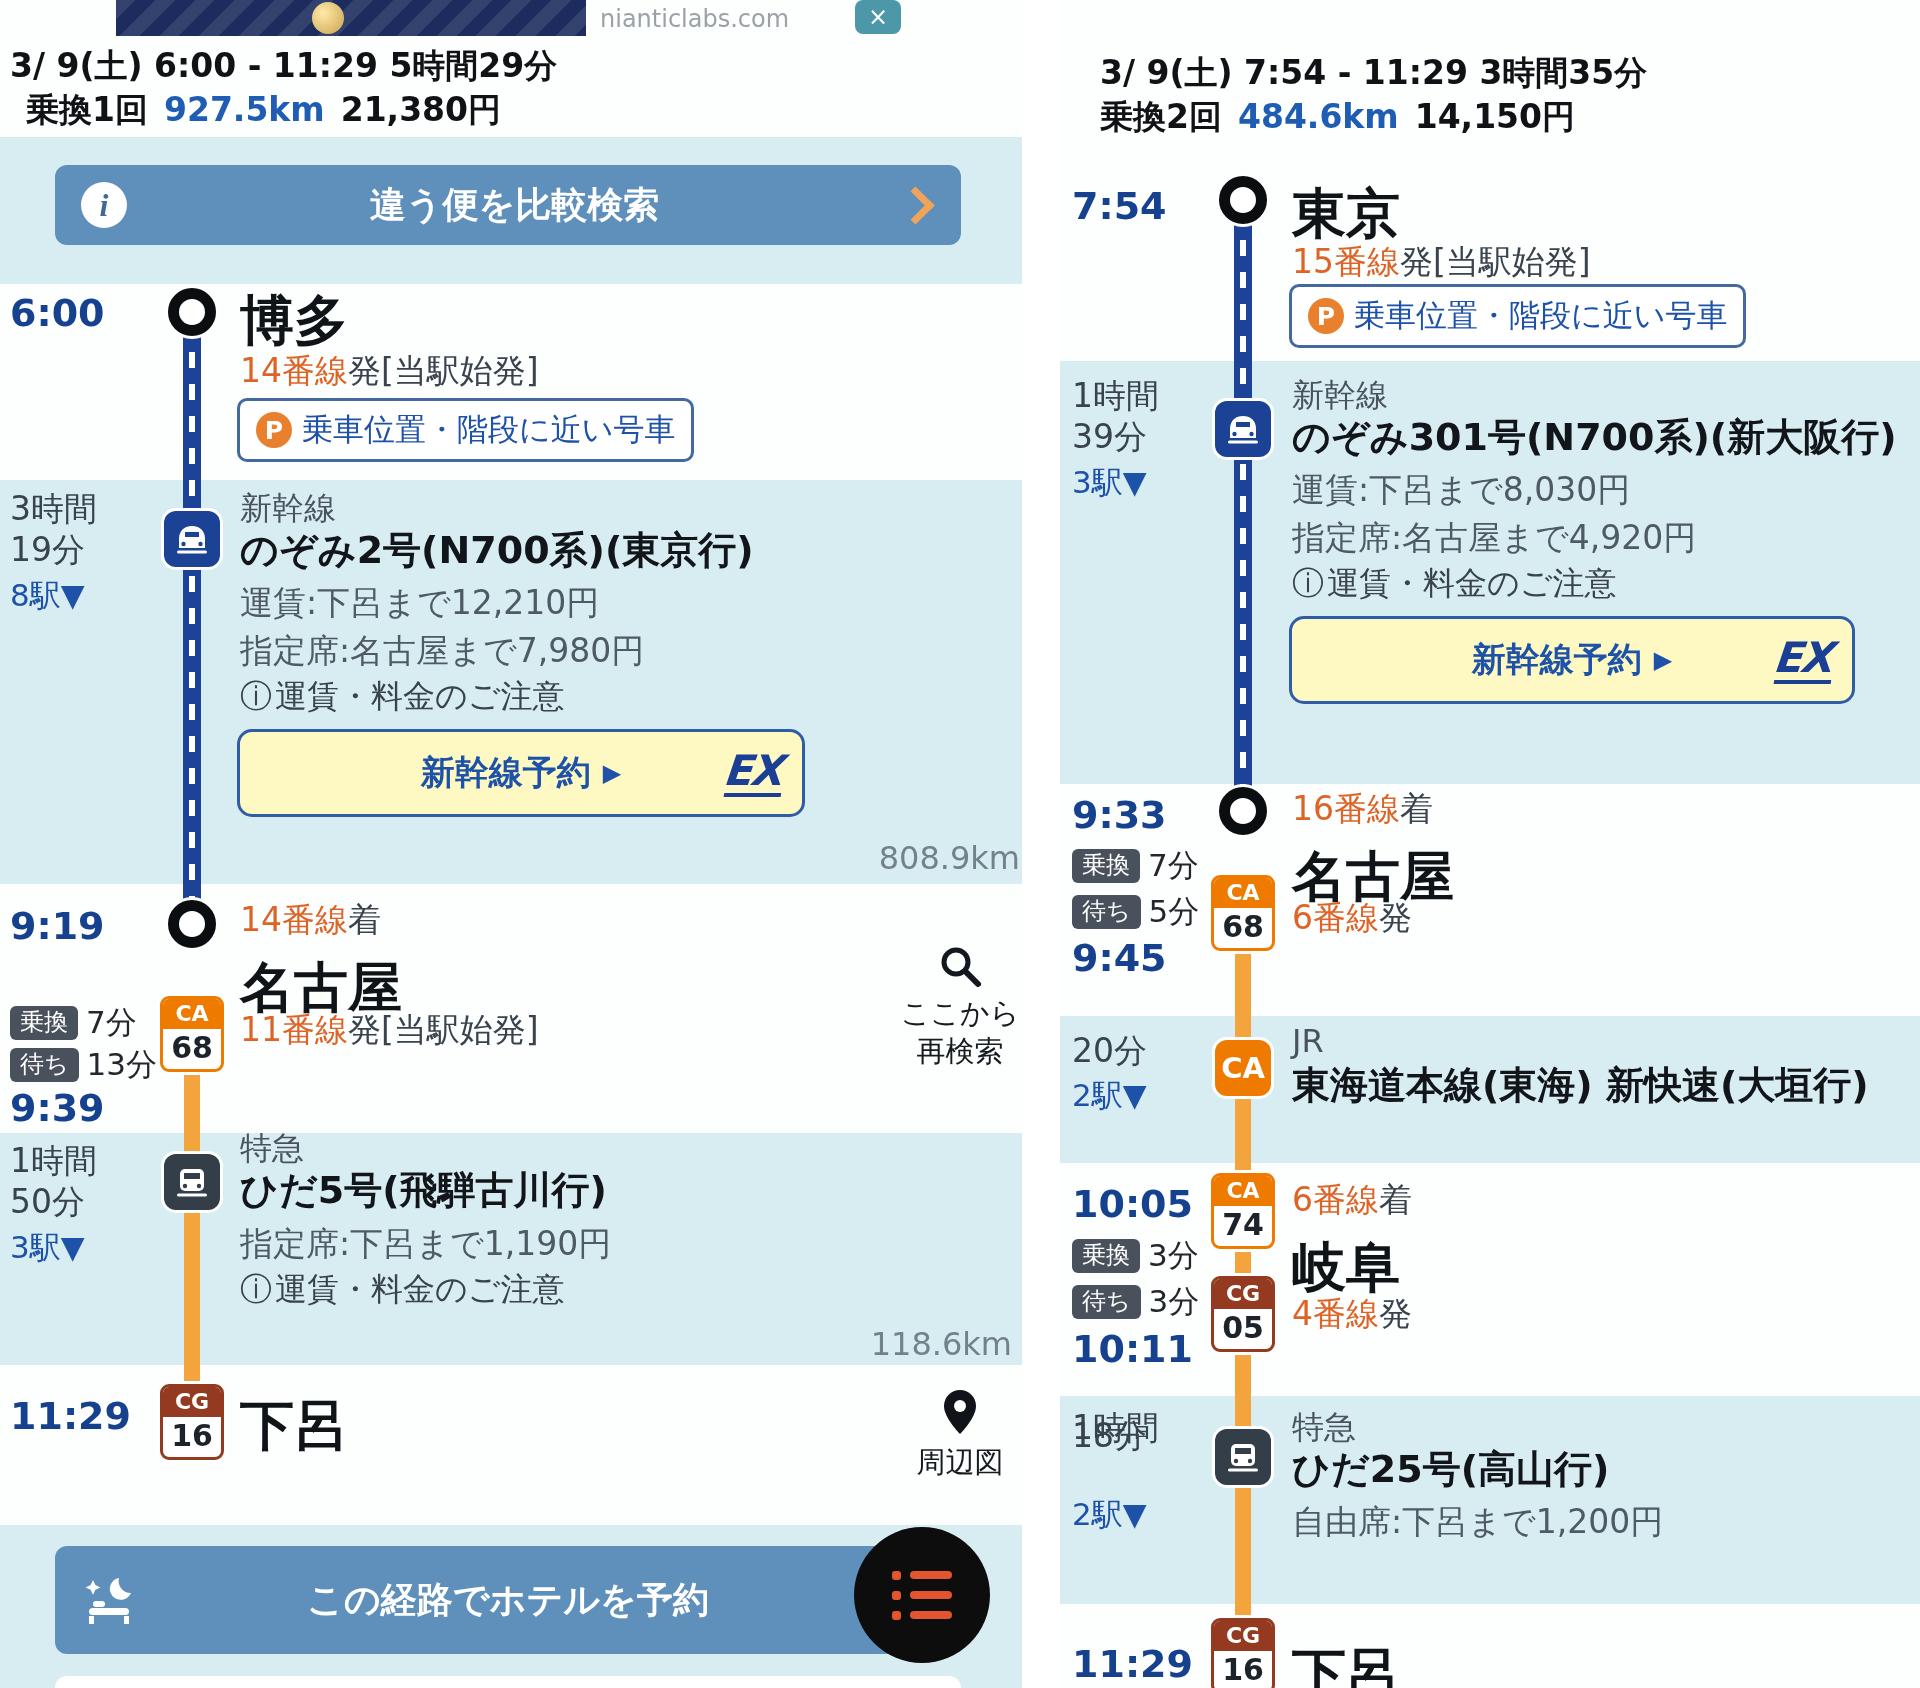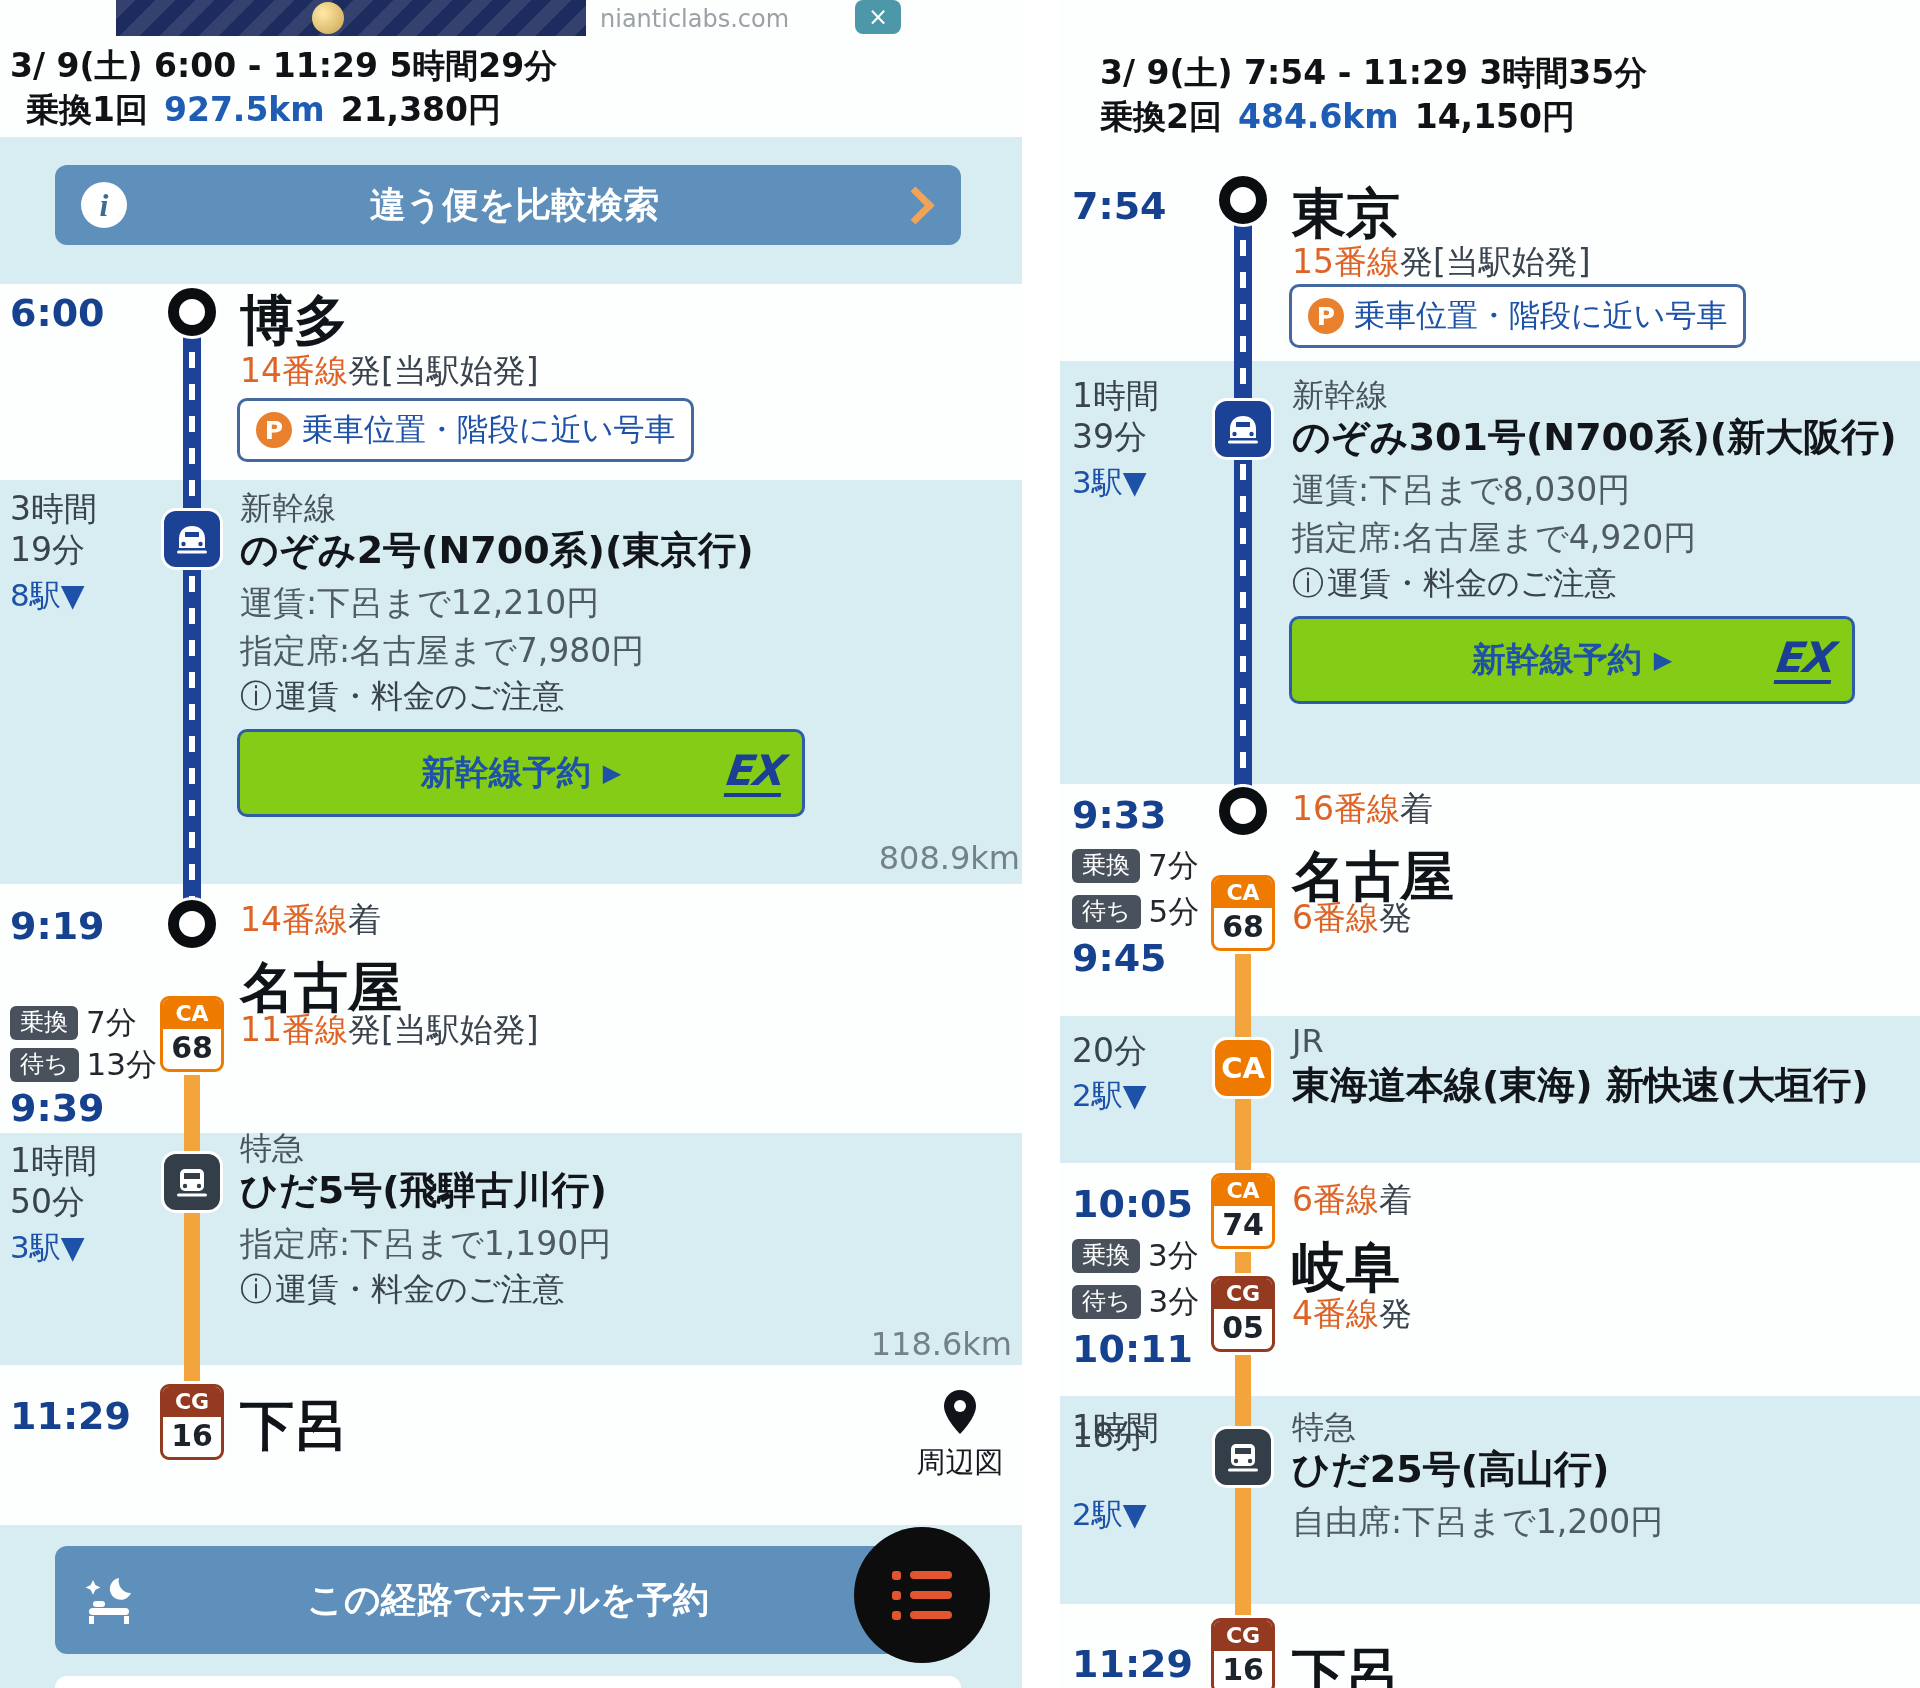--- a/index.html
+++ b/index.html
@@ -53,21 +53,21 @@
   .line-badge .no{color:#1d232a;font-weight:bold;font-size:30px;padding:1px 0 4px}
   .line-badge.ca{border:3px solid var(--badge-ca)} .line-badge.ca .hd{background:var(--badge-ca)}
   .line-badge.cg{border:3px solid var(--badge-cg)} .line-badge.cg .hd{background:var(--badge-cg)}
 
   
   .tip{position:absolute;display:inline-flex;align-items:center;gap:10px;background:#fff;border:3px solid #44699f;
        border-radius:10px;padding:8px 16px;color:var(--link-blue);font-size:31px;white-space:nowrap;z-index:2}
   .p-icon{width:36px;height:36px;border-radius:50%;background:#e9802d;color:#fff;font-weight:bold;font-size:25px;
        display:flex;align-items:center;justify-content:center;flex:0 0 auto}
   .p-icon::before{content:"P"}
-  .reserve{position:absolute;display:flex;align-items:center;justify-content:center;background:#84cc16;border:3px solid #2f5ca6;border-radius:10px;z-index:2}
+  .reserve{position:absolute;display:flex;align-items:center;justify-content:center;background:#fef9c3;border:3px solid #2f5ca6;border-radius:15px;z-index:2}
   .reserve .lbl{color:var(--link-blue);font-weight:bold;font-size:34px}
   .reserve .arrow{color:var(--link-blue);font-size:24px;margin-left:12px}
   .reserve .arrow::before{content:"▶"}
   .ex-logo{position:absolute;right:18px;top:50%;transform:translateY(-50%) skewX(-8deg);font-style:italic;font-weight:bold;
        font-size:42px;color:#1b3f94;letter-spacing:-2px;border-bottom:4px solid #1b3f94;line-height:1.05}
   .bigbtn{position:absolute;background:var(--button-blue);border-radius:12px;display:flex;align-items:center;color:#fff;z-index:2}
   .bigbtn .label{flex:1;text-align:center;font-weight:bold;font-size:36px;white-space:nowrap}
   .info-i{width:46px;height:46px;border-radius:50%;background:#fff;color:#3c6b96;display:flex;align-items:center;justify-content:center;
        font-family:"Liberation Serif","DejaVu Serif",serif;font-style:italic;font-weight:bold;font-size:32px;margin-left:26px;flex:0 0 auto}
   .info-i::before{content:"i"}
@@ -179,20 +179,28 @@
       <span data-interactable="false">13分</span>
     </div>
     <div class="time" style="left:10px;top:1086px" data-interactable="false">9:39</div>
     <div class="line-badge ca" style="left:160px;top:996px" data-interactable="false">
       <div class="hd" data-interactable="false">CA</div>
       <div class="no" data-interactable="false">68</div>
     </div>
     <div class="plat" style="left:240px;top:1008px" data-interactable="false">
       <span class="no" data-interactable="false">11番線</span><span data-interactable="false">発[当駅始発]</span>
     </div>
+    <div class="research" style="left:900px;top:943px;width:120px" data-interactable="true">
+      <svg width="46" height="46" viewBox="0 0 46 46">
+          <circle cx="19" cy="19" r="12" fill="none" stroke="#12181d" stroke-width="5"></circle>
+          <line x1="29" y1="29" x2="41" y2="41" stroke="#12181d" stroke-width="6" stroke-linecap="round"></line>
+        </svg>
+      <div data-interactable="false">ここから</div>
+      <div data-interactable="false">再検索</div>
+    </div>
 
     <div class="dur" style="left:10px;top:1139px" data-interactable="false">1時間</div>
     <div class="dur" style="left:10px;top:1180px" data-interactable="false">50分</div>
     <div class="stops" style="left:10px;top:1227px" data-interactable="true">3駅▼</div>
     <div class="ticon express" style="left:164px;top:1154px" data-interactable="false">
       <svg width="40" height="40" viewBox="0 0 40 40">
           <rect x="8" y="7" width="24" height="22" rx="5" fill="#fff"></rect>
           <path d="M12 11h16v6H12z" fill="#333e48"></path>
           <circle cx="13" cy="24" r="2.2" fill="#333e48"></circle>
           <circle cx="27" cy="24" r="2.2" fill="#333e48"></circle>

